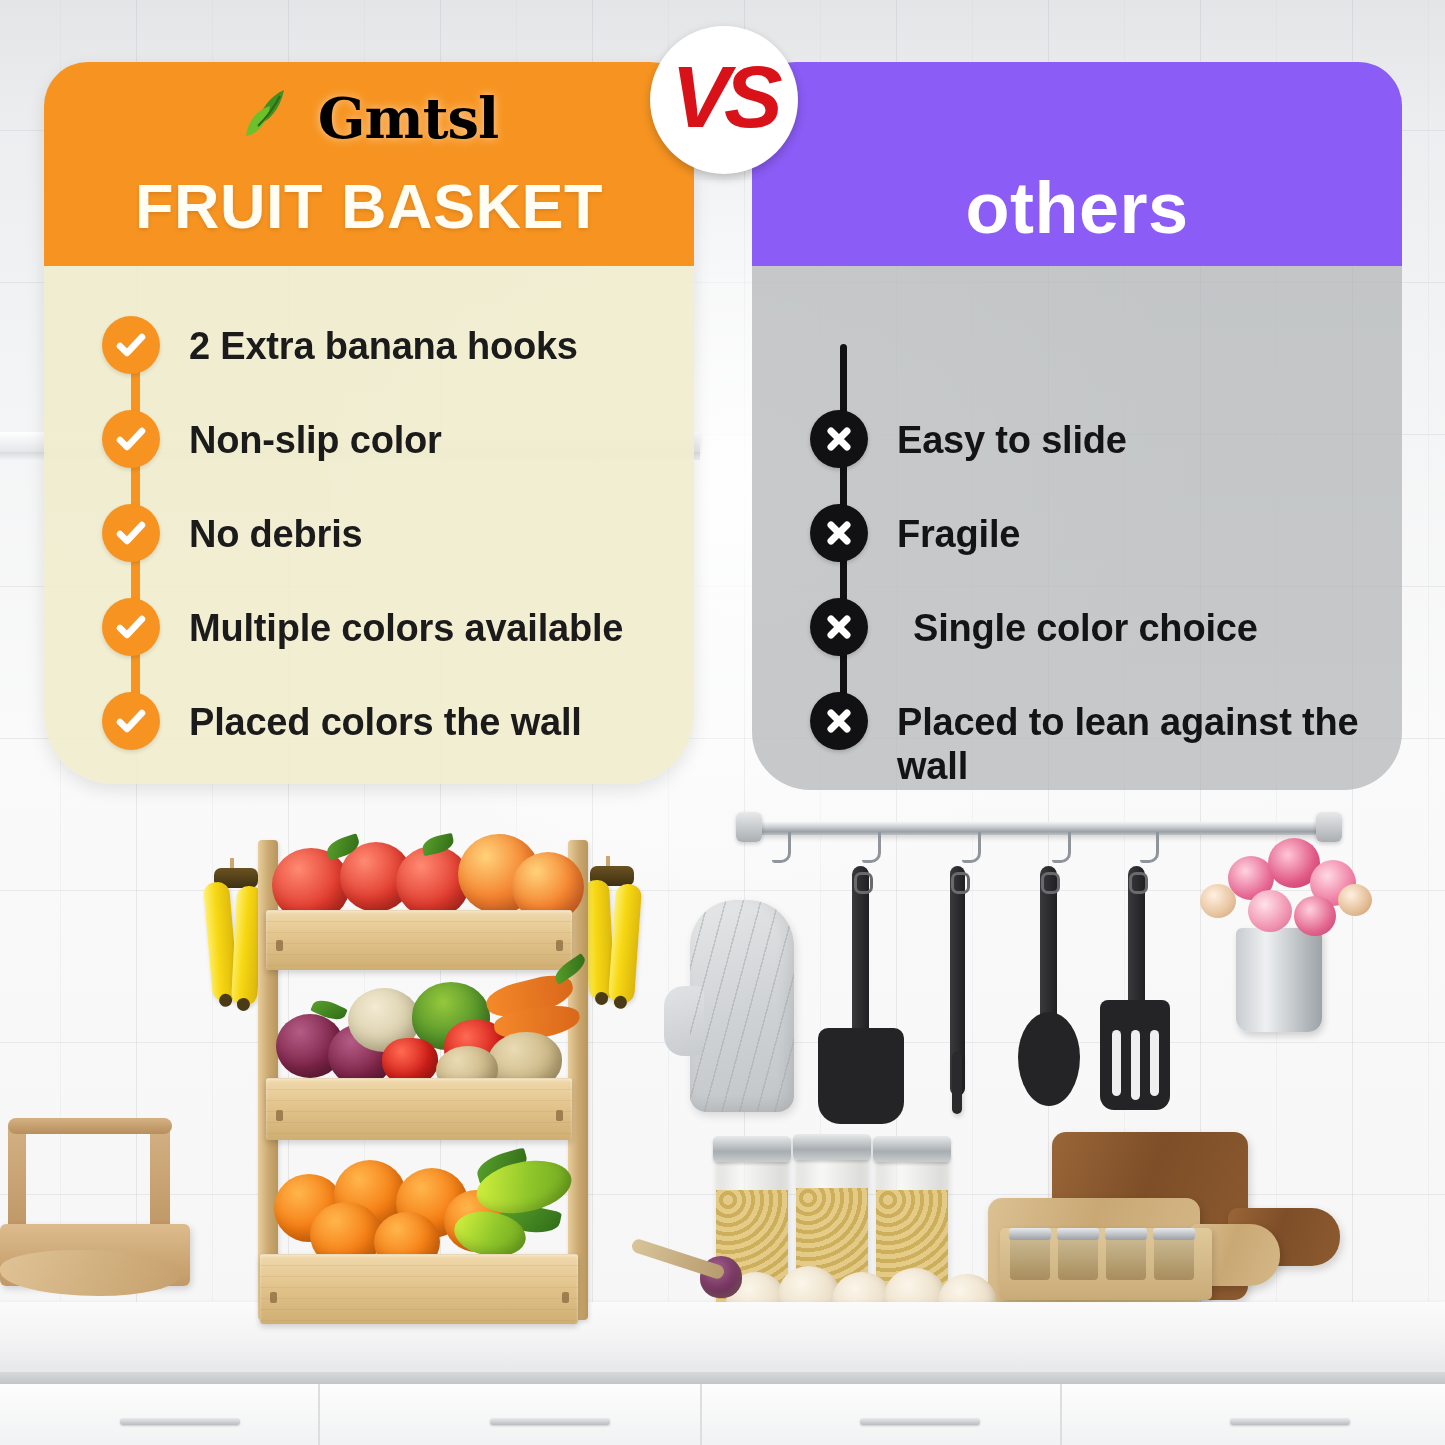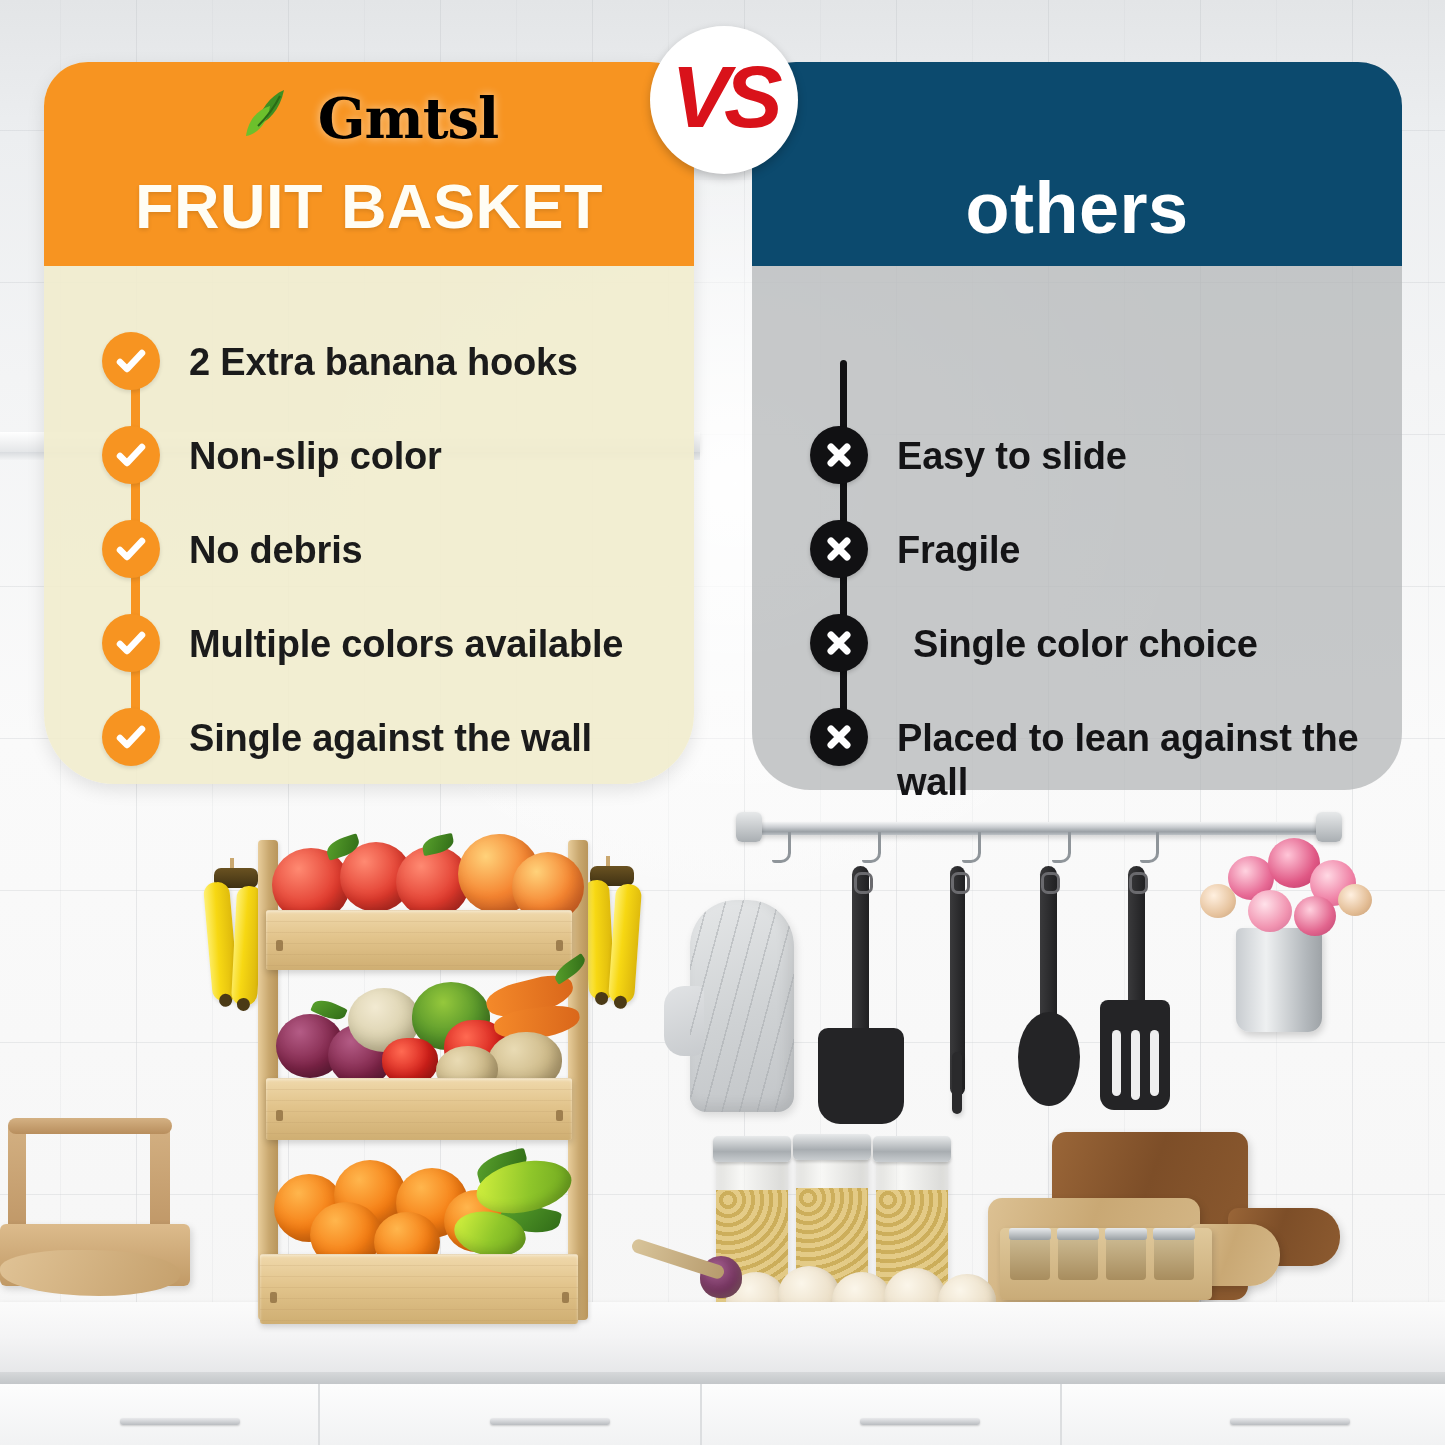--- a/index.html
+++ b/index.html
@@ -219,39 +219,39 @@
     text-shadow:0 2px 4px rgba(0,0,0,.12);
   }
 
   .panel-right{
     position:absolute;left:752px;top:62px;width:650px;height:728px;
     background:rgba(178,180,182,.72);
     border-radius:44px 44px 58px 58px;
   }
   .panel-right-head{
     position:absolute;left:0;top:0;width:650px;height:204px;
-    background:#0c4a6e;border-radius:44px 44px 0 0;
+    background:#8b5cf6;border-radius:44px 44px 0 0;
   }
   .panel-right-title{
     position:absolute;left:0;top:105px;width:650px;text-align:center;
     font-size:72px;font-weight:700;color:#ffffff;letter-spacing:.5px;
   }
 
   .vs-badge{
     position:absolute;left:650px;top:26px;width:148px;height:148px;border-radius:50%;
     background:#ffffff;box-shadow:0 4px 10px rgba(0,0,0,.22);
     display:flex;align-items:center;justify-content:center;z-index:6;
   }
   .vs-text{
     font-size:88px;font-weight:700;font-style:italic;color:#D9121A;
     letter-spacing:-6px;line-height:1;transform:translateY(-3px);
   }
 
   
-  .list{position:absolute;left:0;top:16px;width:100%;height:100%;text-decoration:underline;}
+  .list{position:absolute;left:0;top:0;width:100%;height:100%;text-decoration:underline;}
   .row{position:absolute;display:flex;align-items:flex-start;}
   .badge{
     position:relative;flex:0 0 auto;width:58px;height:58px;border-radius:50%;
     display:flex;align-items:center;justify-content:center;z-index:2;
   }
   .badge-ok{background:#F79421;box-shadow:0 2px 4px rgba(0,0,0,.12);}
   .badge-no{background:#111113;box-shadow:0 2px 4px rgba(0,0,0,.18);}
   .badge svg{display:block;}
   .connector{position:absolute;width:9px;z-index:1;border-radius:5px;}
   .conn-ok{background:#F79421;}
@@ -479,21 +479,21 @@
         </span>
         <span class="row-label">No debris</span>
       </div>
 
       <div class="row" style="left:58px;top:630px;">
         <span class="badge badge-ok">
           <svg width="34" height="34" viewBox="0 0 34 34">
               <path d="M6 18 L13 25 L28 9" stroke="#fff" stroke-width="6.5" fill="none" stroke-linecap="round" stroke-linejoin="round"></path>
             </svg>
         </span>
-        <span class="row-label">Single against the wall</span>
+        <span class="row-label">Placed colors the wall</span>
       </div>
     </div>
   </div>
 
   <div class="vs-badge">
     <span class="vs-text">VS</span>
   </div>
 
   <div class="panel-right">
     <div class="panel-right-head">

